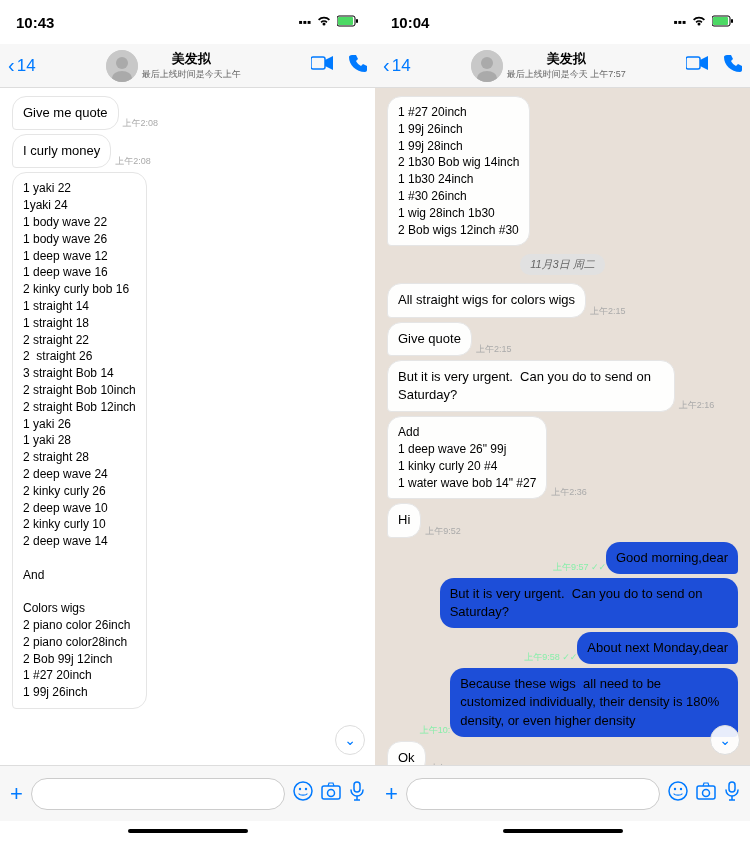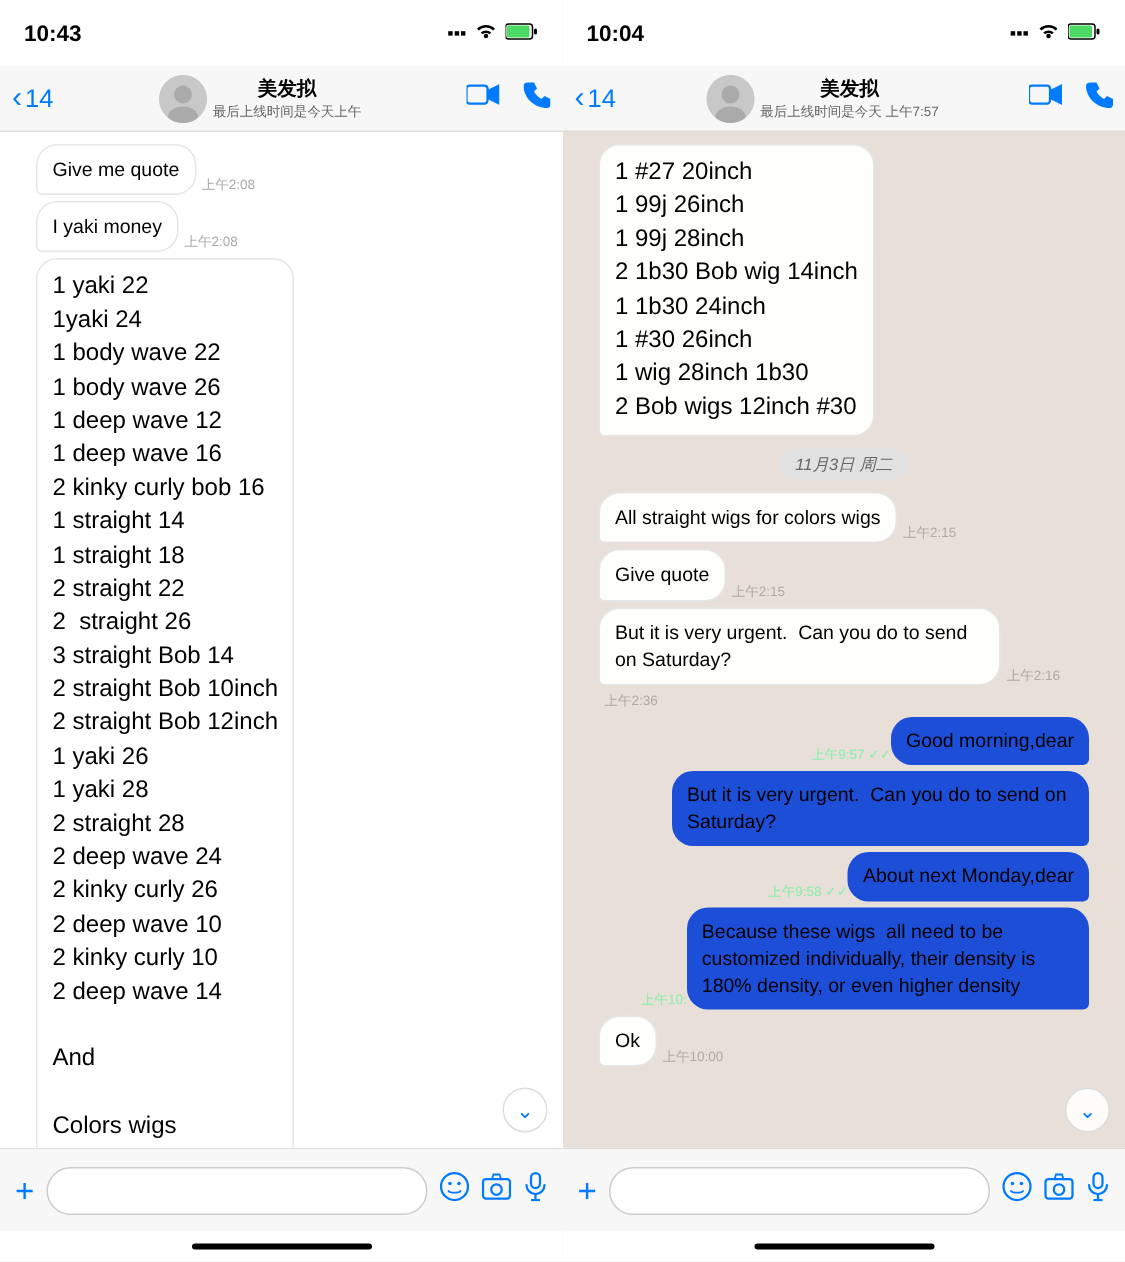--- a/index.html
+++ b/index.html
@@ -85,21 +85,21 @@
       align-items: center;
     }
     .header-icon {
       color: #007aff;
       font-size: 18px;
     }
     
     .chat-area {
       flex: 1;
       overflow-y: auto;
-      padding: 8px 24px;
+      padding: 8px 12px;
       background: #fff;
       position: relative;
     }
     .messages-container {
       position: relative;
       z-index: 1;
     }
     
     .msg-row {
       display: flex;
@@ -214,21 +214,21 @@
       border: 1px solid #ddd;
       display: flex;
       align-items: center;
       justify-content: center;
       color: #007aff;
       font-size: 14px;
       z-index: 10;
       cursor: pointer;
     }
     .long-text-bubble {
-      font-size: 16px;
+      font-size: 12px;
     }
   </style>
 </head>
 <body>
 
 <div class="phone">
 
   <div class="status-bar">
     <span class="status-time">10:43</span>
     <div class="status-icons">
@@ -286,21 +286,21 @@
 
       <div class="msg-row received">
         <div class="bubble received">
           <span class="msg-content">Give me quote</span>
         </div>
         <span class="msg-time">上午2:08</span>
       </div>
 
       <div class="msg-row received">
         <div class="bubble received">
-          <span class="msg-content">I yaki money</span>
+          <span class="msg-content">I curly money</span>
         </div>
         <span class="msg-time">上午2:08</span>
       </div>
 
       <div class="msg-row received">
         <div class="bubble received long-text-bubble" style="max-width:90%;">
           <span class="msg-content">1 yaki 22
 1yaki 24
 1 body wave 22
 1 body wave 26
@@ -458,23 +458,35 @@
       </div>
 
       <div class="msg-row received">
         <div class="bubble received" style="background:rgba(255,255,255,0.95);">
           <span class="msg-content">But it is very urgent.  Can you do to send on Saturday?</span>
         </div>
         <span class="msg-time">上午2:16</span>
       </div>
 
       <div class="msg-row received">
+        <div class="bubble received long-text-bubble" style="background:rgba(255,255,255,0.95);">
+          <span class="msg-content">Add
+1 deep wave 26" 99j
+1 kinky curly 20 #4
+1 water wave bob 14" #27</span>
+        </div>
         <span class="msg-time">上午2:36</span>
       </div>
 
+      <div class="msg-row received">
+        <div class="bubble received" style="background:rgba(255,255,255,0.95);">
+          <span class="msg-content">Hi</span>
+        </div>
+        <span class="msg-time">上午9:52</span>
+      </div>
 
       <div class="msg-row sent">
         <span class="msg-time sent">上午9:57 ✓✓</span>
         <div class="bubble sent">
           <span class="msg-content">Good morning,dear</span>
         </div>
       </div>
 
       <div class="msg-row sent">
         <div class="bubble sent" style="max-width:85%;">

